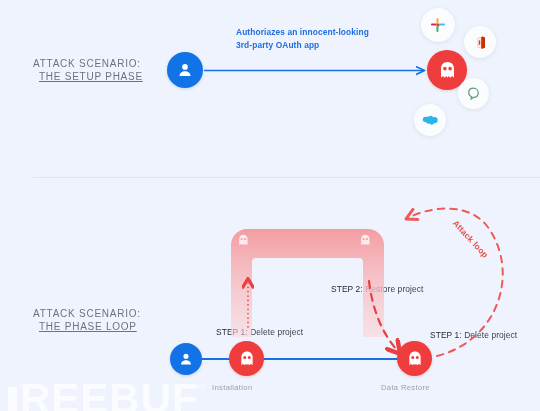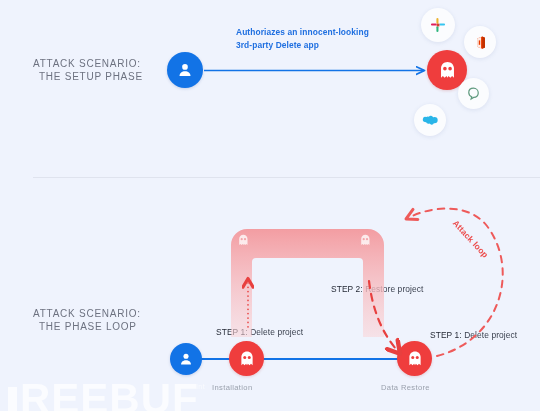--- a/index.html
+++ b/index.html
@@ -63,21 +63,21 @@
 
   
   .scenario-label {
     position: absolute;
     font-size: 10px;
     letter-spacing: .75px;
     color: #6d7280;
     line-height: 13px;
     white-space: nowrap;
   }
-  .scenario-label .l2 { display:block; padding-left: 6px; }
+  .scenario-label .l2 { display:block; padding-left: 6px; text-decoration: underline; }
   #label-setup { left: 33px; top: 57px; }
   #label-loop  { left: 33px; top: 307px; }
 
   
   .node {
     position: absolute;
     border-radius: 50%;
     display: flex;
     align-items: center;
     justify-content: center;
@@ -197,21 +197,21 @@
 
   <div class="divider"></div>
 
   <div class="scenario-label" id="label-setup">
     <span>ATTACK SCENARIO:</span>
     <span class="l2">THE SETUP PHASE</span>
   </div>
 
   <div class="caption-top">
     <span>Authoriazes an innocent-looking</span><br>
-    <span>3rd-party Delete app</span>
+    <span>3rd-party OAuth app</span>
   </div>
 
   <div class="node node-user" id="user-top">
     <svg width="20" height="20" viewBox="0 0 24 24">
       <circle cx="12" cy="8.3" r="3.4" fill="#ffffff"></circle>
       <path d="M5.4 19.2c0-3.6 3-5.7 6.6-5.7s6.6 2.1 6.6 5.7z" fill="#ffffff"></path>
     </svg>
   </div>
 
   <div class="node node-ghost" id="ghost-top">

